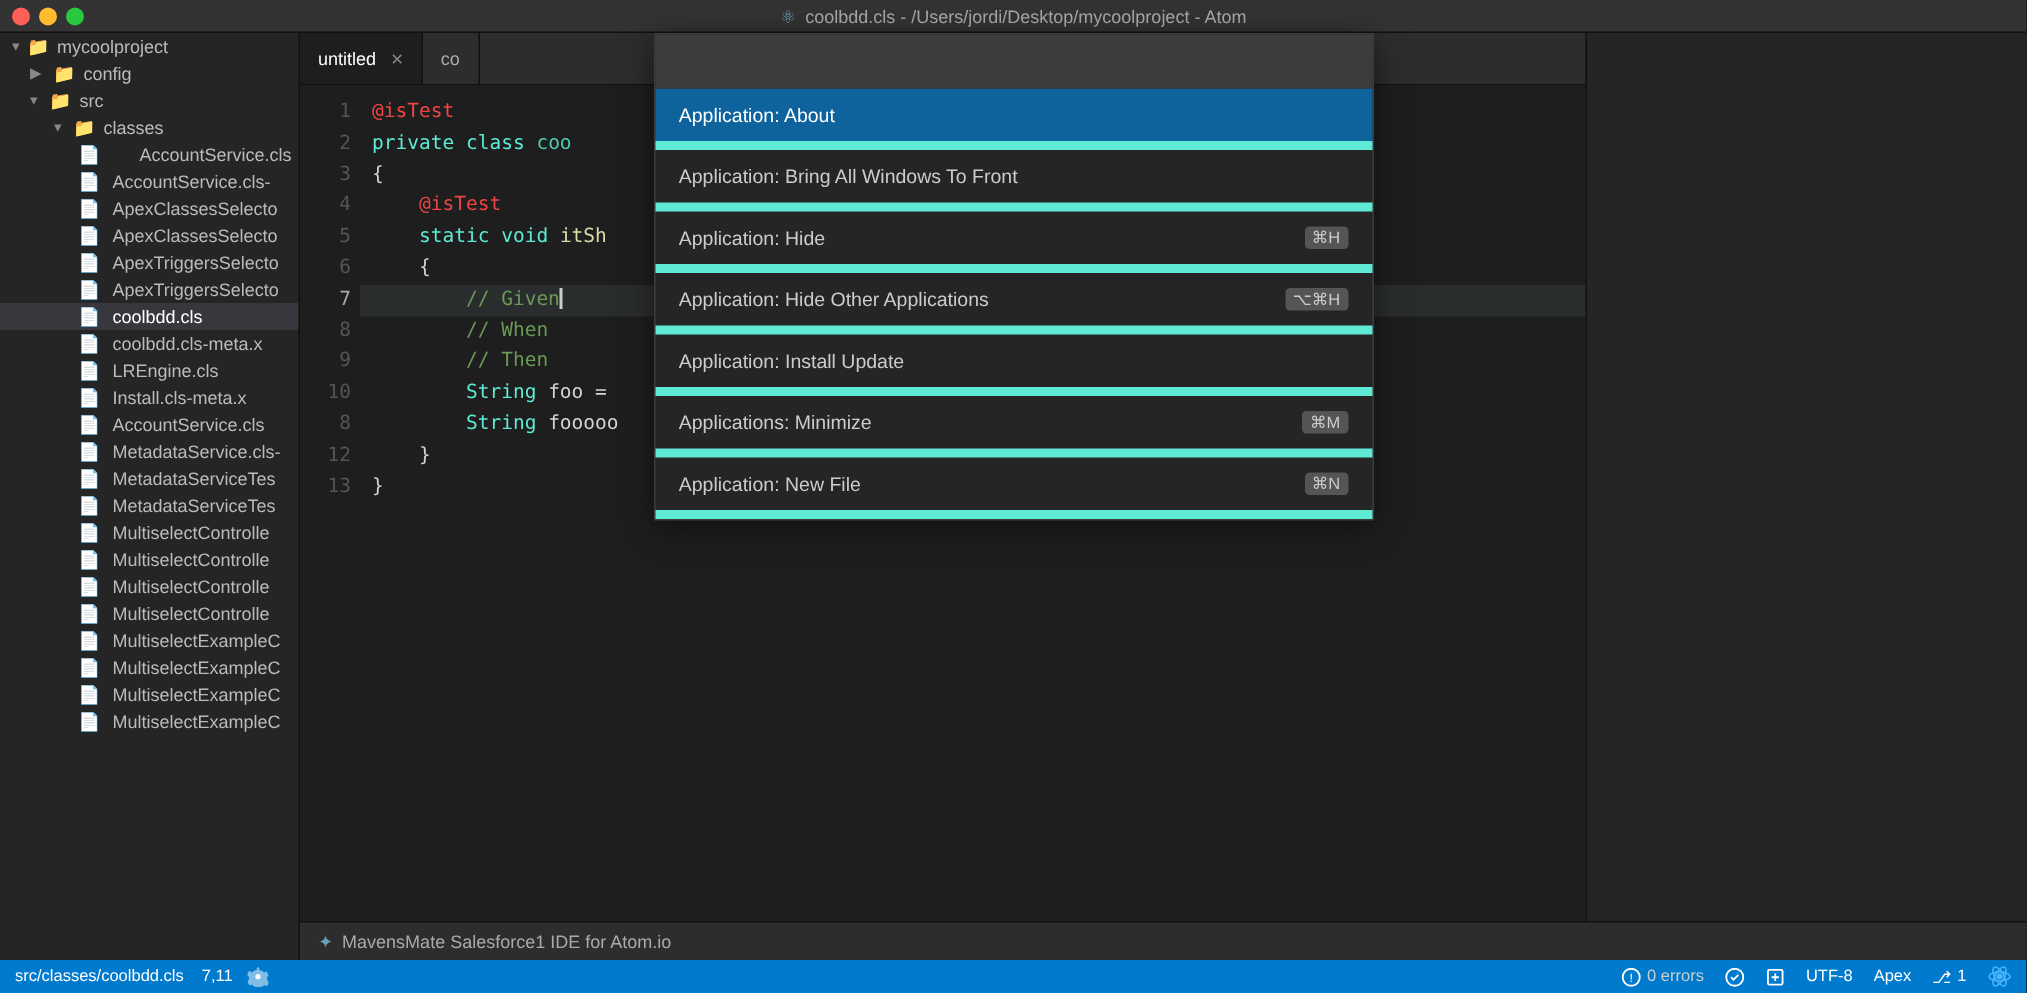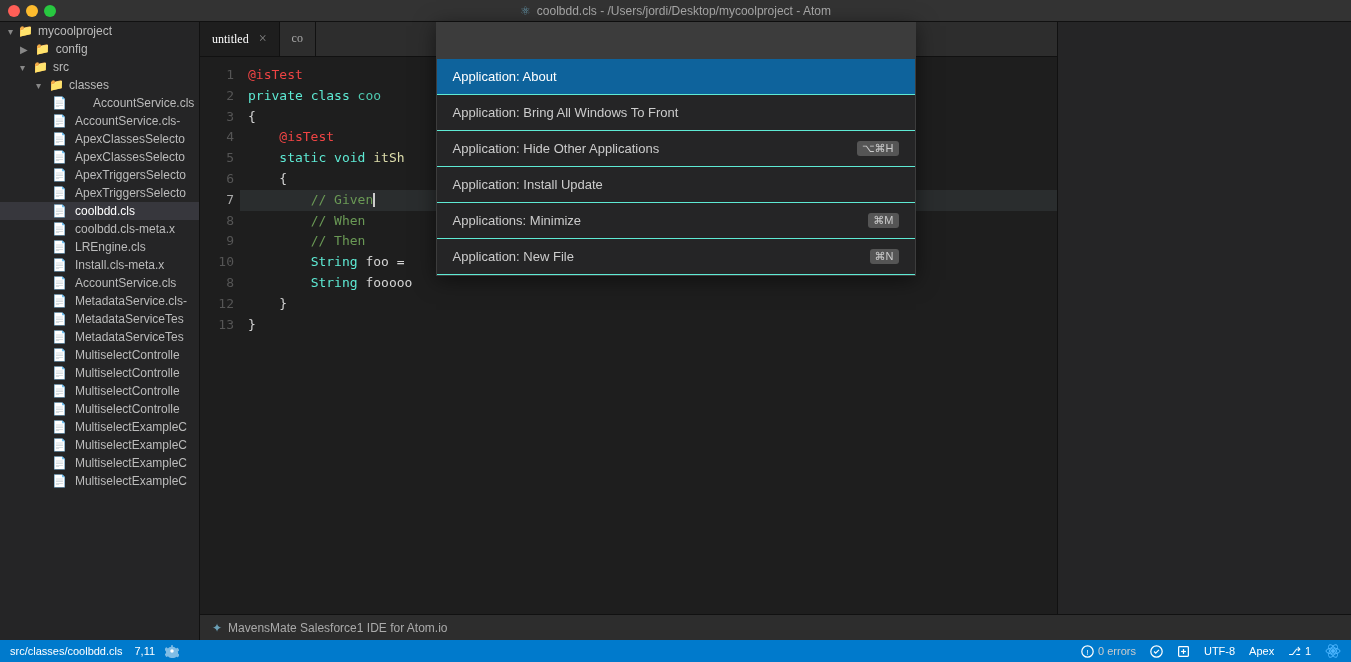--- a/index.html
+++ b/index.html
@@ -105,21 +105,20 @@
       display: flex;
       align-items: center;
       gap: 6px;
       padding: 6px 12px;
       font-size: 12px;
       color: #aaa;
       background: #2d2d2d;
       border-right: 1px solid #111;
       cursor: pointer;
       height: 35px;
-      font-family: Liberation Serif, serif;
     }
     .tab.active {
       background: #1e1e1e;
       color: #fff;
       border-top: 1px solid #555;
     }
     .tab-close {
       font-size: 14px;
       color: #888;
       margin-left: 4px;
@@ -211,21 +210,21 @@
       outline: none;
     }
     .cmd-item {
       padding: 10px 16px;
       font-size: 13px;
       color: #ccc;
       display: flex;
       align-items: center;
       justify-content: space-between;
       cursor: pointer;
-      border-bottom: 1px solid #5eead4;
+      border-bottom: 6px solid #5eead4;
     }
     .cmd-item.selected { background: #0e639c; color: #fff; }
     .cmd-shortcut {
       display: flex;
       gap: 3px;
     }
     .kbd {
       background: #555;
       color: #ccc;
       border-radius: 3px;
@@ -470,20 +469,26 @@
   <input id="command-search" type="text" value="" style="">
   <div class="cmd-item selected">
     <span>Application: About</span>
     <div class="cmd-shortcut"></div>
   </div>
   <div class="cmd-item">
     <span>Application: Bring All Windows To Front</span>
     <div class="cmd-shortcut"></div>
   </div>
   <div class="cmd-item">
+    <span>Application: Hide</span>
+    <div class="cmd-shortcut">
+      <span class="kbd">⌘H</span>
+    </div>
+  </div>
+  <div class="cmd-item">
     <span>Application: Hide Other Applications</span>
     <div class="cmd-shortcut">
       <span class="kbd">⌥⌘H</span>
     </div>
   </div>
   <div class="cmd-item">
     <span>Application: Install Update</span>
     <div class="cmd-shortcut"></div>
   </div>
   <div class="cmd-item">

